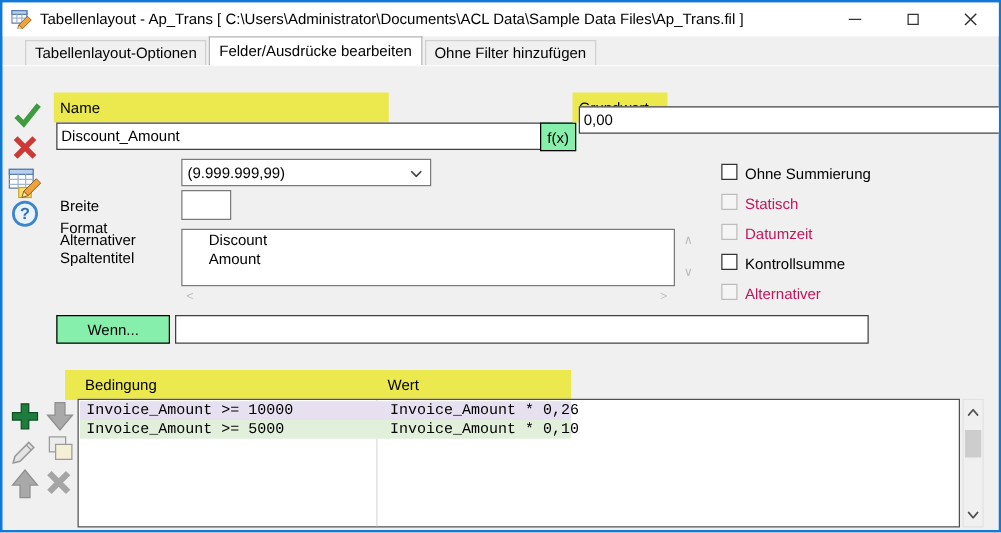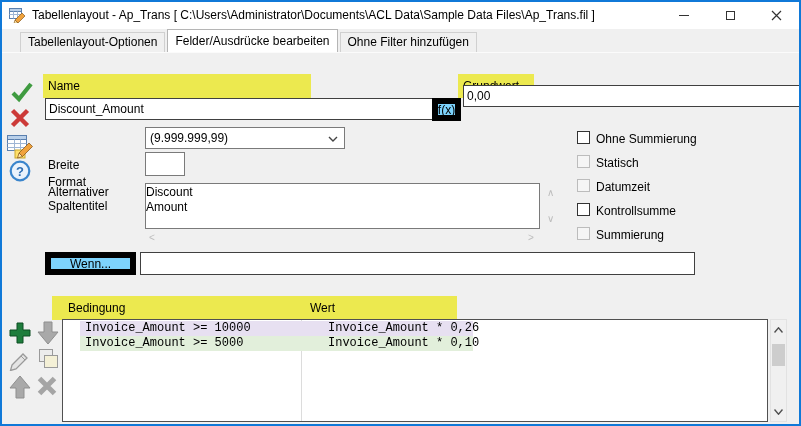--- a/index.html
+++ b/index.html
@@ -29,53 +29,53 @@
   .panel-line { position:absolute; left:0; top:50px; width:100%; height:1px; background:#fbfbfb; }
 
   
   .toolbtn { position:absolute; cursor:default; }
 
   
   .hl { position:absolute; background:var(--hl,#ece94f); }
 
   .lbl { position:absolute; white-space:nowrap; }
   .lbl.wrap { white-space:normal; }
-  .lbl.dim { color:#000000; }
+  .lbl.dim { color:#be185d; }
 
   input.txt {
     position:absolute; border:1px solid #404040; background:#fff;
     font-family:"Liberation Sans",sans-serif; font-size:12px; padding:0 3px; outline:none;
   }
   .hl-name { background:linear-gradient(90deg, var(--hl,#ece94f) 0, var(--hl,#ece94f) 266px, #fff 266px); }
   .hl-gw   { background:linear-gradient(90deg, var(--hl,#ece94f) 0, var(--hl,#ece94f) 71px, #fff 71px); }
 
   .btn {
-    position:absolute; background:#7dd3fc; border:6px solid #000000;
+    position:absolute; background:#86efac; border:1px solid #000000;
     display:flex; align-items:center; justify-content:center; font-size:12px; cursor:default;
   }
 
   .dropdown { position:absolute; background:#fff; border:1px solid #7a7a7a; display:flex; align-items:center; padding-left:4px; }
   .dropdown .chev { position:absolute; right:6px; top:8px; }
 
   .mini-input { position:absolute; background:#fff; border:1px solid #7a7a7a; }
 
   .textbox {
     position:absolute; background:#fff; border:1px solid #7a7a7a;
     font-family:"Liberation Sans",sans-serif; font-size:12px; line-height:15px;
-    padding:1px 0; white-space:pre; overflow:hidden;
+    padding:1px 21px; white-space:pre; overflow:hidden;
   }
   .scroll-chev { position:absolute; color:#bdbdbd; font-size:10px; line-height:10px; cursor:default; }
 
   .cb-box { position:absolute; width:13px; height:13px; background:#fff; border:1px solid #333; }
   .cb-box.dis { border-color:#bcbcbc; background:#f5f5f5; }
 
   
   .cond-table { position:absolute; left:60px; top:317px; width:706px; height:103px; background:#fff; border:1px solid #505050; }
   .cond-divider { position:absolute; left:238px; top:0; width:1px; height:101px; background:#dcdcdc; }
-  .cond-row { position:absolute; left:17px; width:393px; height:15px; font-family:"Liberation Mono","DejaVu Sans Mono",monospace; font-size:12px; line-height:15px; }
+  .cond-row { position:absolute; left:1px; width:393px; height:15px; font-family:"Liberation Mono","DejaVu Sans Mono",monospace; font-size:12px; line-height:15px; }
   .cond-row .c1 { position:absolute; left:5px; white-space:pre; }
   .cond-row .c2 { position:absolute; left:248px; white-space:pre; }
 
   .scrollbar { position:absolute; left:768px; top:317px; width:17px; height:103px; background:#f0f0f0; border:1px solid #e2e2e2; }
   .sb-btn { position:absolute; left:0; width:15px; height:15px; display:flex; align-items:center; justify-content:center; }
   .sb-thumb { position:absolute; left:1px; top:24px; width:13px; height:22px; background:#cdcdcd; }
 
   .hdr-label { position:absolute; font-size:12px; }
 </style>
 </head>
@@ -178,21 +178,21 @@
   <div class="cb-box dis" style="left:575px; top:153px;"></div>
   <span class="lbl dim" style="left:594px; top:154px;">Statisch</span>
 
   <div class="cb-box dis" style="left:575px; top:177px;"></div>
   <span class="lbl dim" style="left:594px; top:178px;">Datumzeit</span>
 
   <div class="cb-box" style="left:575px; top:201px;"></div>
   <span class="lbl" style="left:594px; top:202px;">Kontrollsumme</span>
 
   <div class="cb-box dis" style="left:575px; top:225px;"></div>
-  <span class="lbl dim" style="left:594px; top:226px;">Summierung</span>
+  <span class="lbl dim" style="left:594px; top:226px;">Alternativer</span>
 
   <div class="btn" style="left:43px; top:250px; width:91px; height:23px;">
     <span>Wenn...</span>
   </div>
   <input class="txt" style="left: 138px; top: 250px; width: 555px; height: 23px;" value="">
 
   <div class="hl" style="left:50px; top:294px; width:405px; height:24px;"></div>
   <span class="hdr-label" style="left:66px; top:299px;">Bedingung</span>
   <span class="hdr-label" style="left:308px; top:299px;">Wert</span>
 

